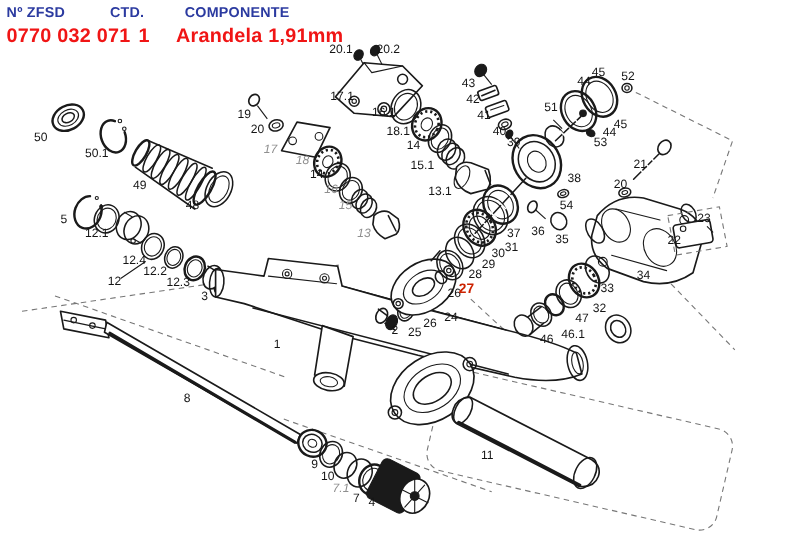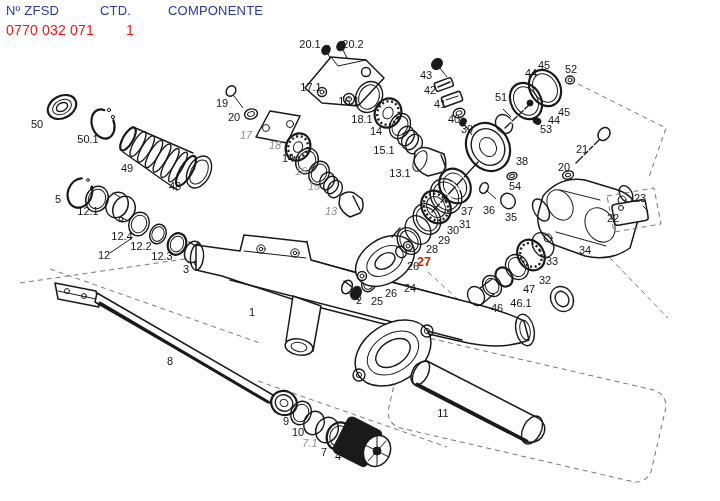--- a/index.html
+++ b/index.html
@@ -1,20 +1,20 @@
 <!DOCTYPE html>
 <html style="--hdr-blue: #2b3aa0; --row-red: #f01515; --red-27: #cc2200;"><head>
 <meta charset="utf-8">
 <style>
   html,body{margin:0;padding:0;background:#fff;}
   .canvas{position:relative;width:720px;height:501px;background:#fff;overflow:hidden;
           font-family:"Liberation Sans",sans-serif;}
-  .hdr{position:absolute;font-weight:normal;font-size:13px;letter-spacing:0.2px;white-space:pre;}
+  .hdr{position:absolute;font-weight:bold;font-size:13px;letter-spacing:0.2px;white-space:pre;}
   .hdr.blue{color:var(--hdr-blue,#2b3aa0);}
-  .hdr.red{color:var(--row-red,#f01515);font-size:14px;}
+  .hdr.red{color:var(--row-red,#f01515);font-size:18px;}
   svg{position:absolute;left:0;top:0;}
   .p{stroke:#1a1a1a;fill:none;stroke-width:1.4;stroke-linecap:round;stroke-linejoin:round;}
   .pw{stroke:#1a1a1a;fill:#ffffff;stroke-width:1.5;stroke-linejoin:round;}
   .pd{stroke:#1a1a1a;fill:#1a1a1a;stroke-width:1;}
   .thin{stroke-width:1;}
   .thick{stroke-width:2.2;}
   .shadow{stroke-width:3;}
   .dash{stroke:#777;fill:none;stroke-width:1;stroke-dasharray:5 4;}
   .balls{stroke:#1a1a1a;fill:none;stroke-width:2.4;stroke-dasharray:2 2.6;}
   .wht{stroke:#fff;fill:none;stroke-width:1.4;}
@@ -399,14 +399,15 @@
         <text x="384" y="154" class="lbl">15.1</text>
         <text x="400" y="177" class="lbl">13.1</text>
       </g>
   </svg>
 
   <div class="hdr blue" style="left:6px;top:3px">Nº ZFSD</div>
   <div class="hdr blue" style="left:100px;top:3px">CTD.</div>
   <div class="hdr blue" style="left:168px;top:3px">COMPONENTE</div>
   <div class="hdr red" style="left:6px;top:22px">0770 032 071</div>
   <div class="hdr red" style="left:126px;top:22px">1</div>
+  <div class="hdr red" style="left:160px;top:22px">Arandela 1,91mm</div>
 
 </div>
 
 </body></html>

